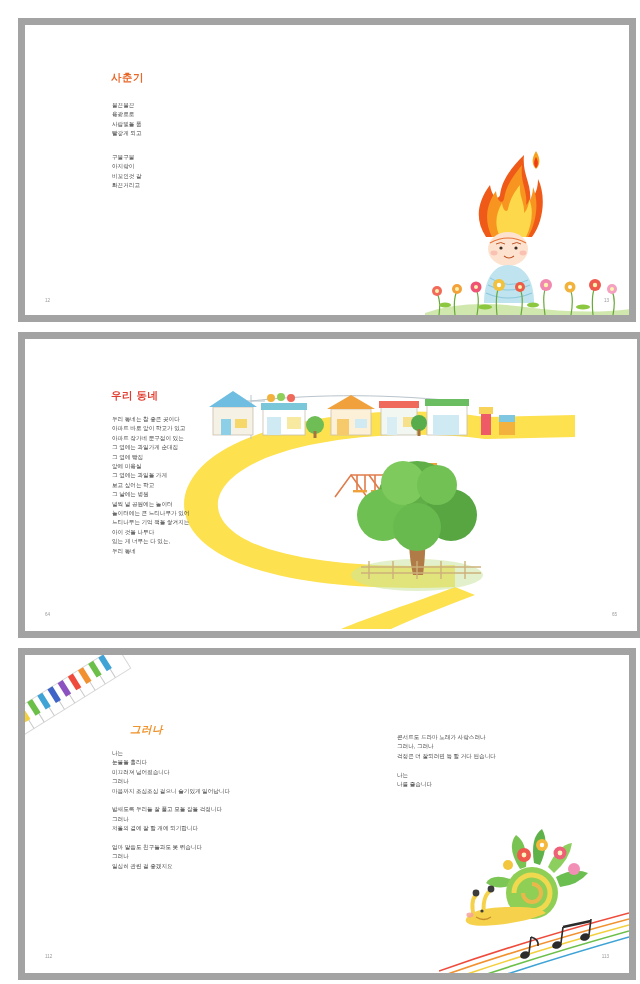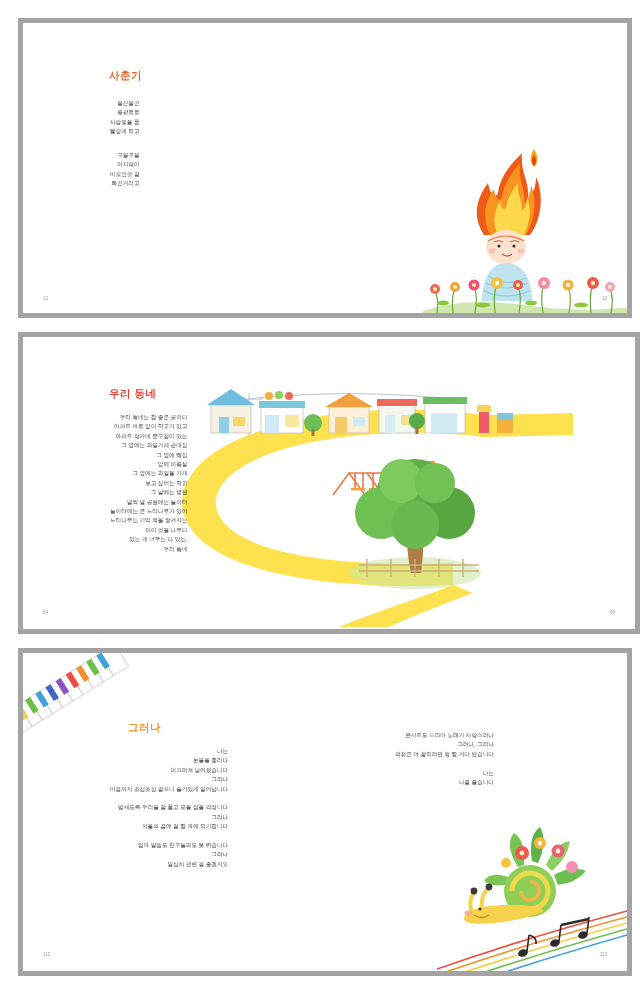--- a/index.html
+++ b/index.html
@@ -1,17 +1,17 @@
 <!DOCTYPE html>
 <html><head>
 <meta charset="utf-8">
 <style>
   html,body{margin:0;padding:0;background:#ffffff;}
   body{width:640px;height:984px;font-family:"Liberation Sans",sans-serif;overflow:hidden;}
-  .page{position:absolute;background:#fff;border:5px solid #a3a3a3;overflow:hidden;text-align:right;}
+  .page{position:absolute;background:#fff;border:7px solid #a3a3a3;overflow:hidden;}
   .spread1{left:18px;top:18px;width:604px;height:290px;}
   .spread2{left:18px;top:332px;width:604px;height:292px;padding-left:8px;}
   .spread3{left:18px;top:648px;width:604px;height:318px;}
   .title{color:#e8682a;font-size:10.5px;font-weight:bold;letter-spacing:.5px;}
   .title.red{color:#e23c2e;}
   .title.org{color:#f0922a;}
   .verse{color:#3b3b3b;font-size:5.6px;line-height:9.4px;white-space:pre-wrap;}
   .pg{position:absolute;color:#9a9a9a;font-size:4.6px;}
   .folio-l{left:20px;}
   .folio-r{right:20px;}
@@ -23,21 +23,21 @@
   
   .boy{position:absolute;left:415px;top:120px;width:120px;height:160px;}
   
   .flowers{position:absolute;left:400px;bottom:0px;width:205px;height:60px;}
   
   .s2-title{position:absolute;left:86px;top:50px;}
   .s2-v{position:absolute;left:87px;top:76px;}
   .road{position:absolute;left:130px;top:40px;width:430px;height:250px;}
   .s2-folio{bottom:14px;}
   
-  .s3-title{position:absolute;left:105px;top:68px;}
+  .s3-title{position:absolute;left:105px;top:68px;font-style:italic;}
   .s3-l{position:absolute;left:87px;top:94px;}
   .s3-r{position:absolute;left:372px;top:78px;}
   .s3-folio{bottom:14px;}
   .kb{position:absolute;left:0;top:0;width:150px;height:95px;}
   .snail{position:absolute;right:25px;top:170px;width:180px;height:110px;}
   .staff{position:absolute;right:0;bottom:0;width:190px;height:90px;}
 </style>
 </head>
 <body>
 

